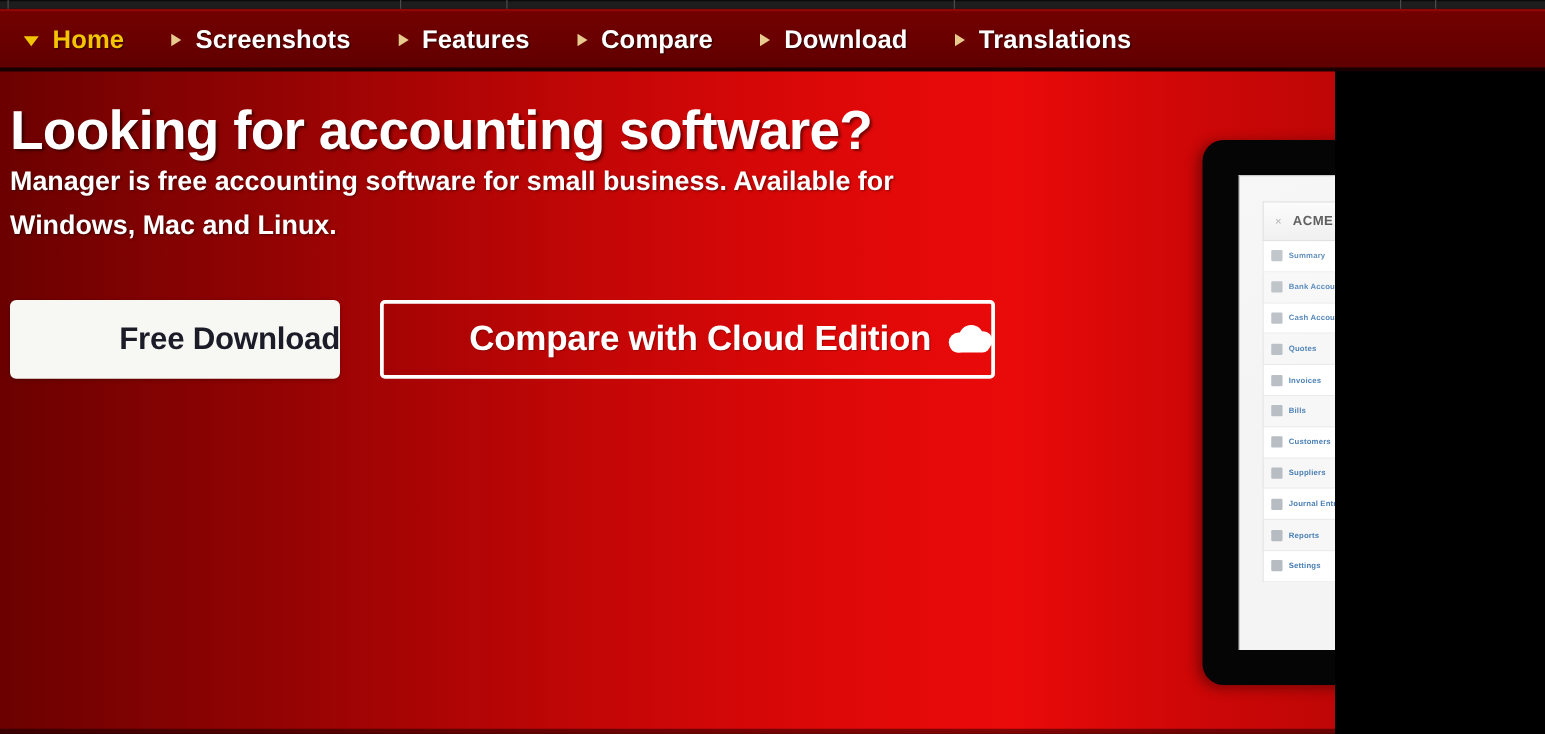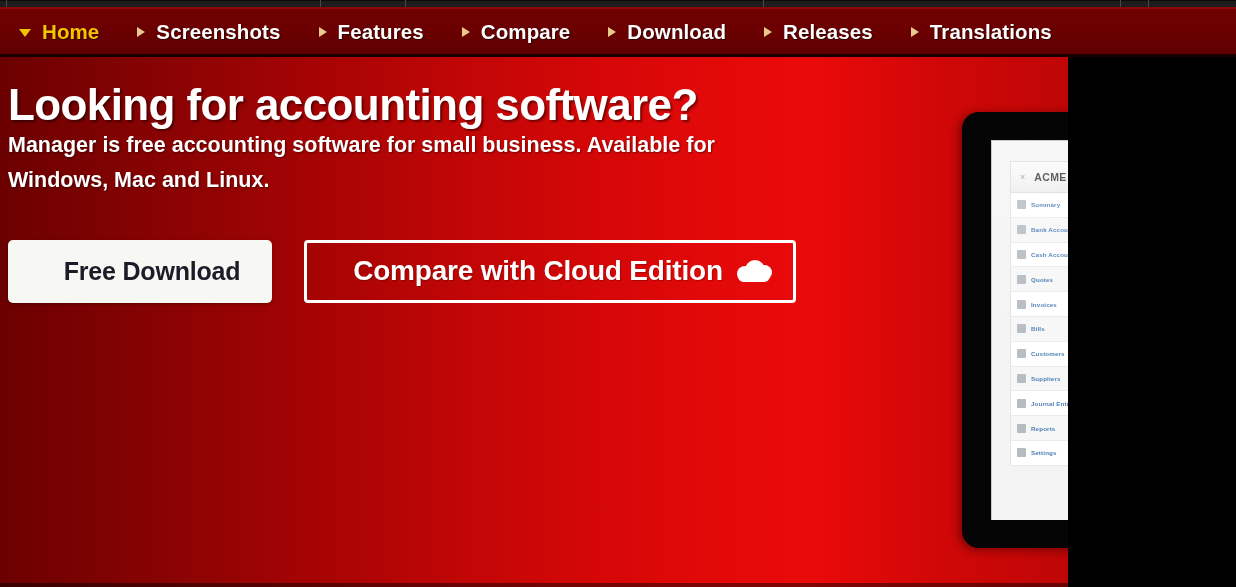--- a/index.html
+++ b/index.html
@@ -161,21 +161,21 @@
     text-shadow: 1px 1px 2px rgba(0,0,0,0.45);
   }
   .hero-buttons {
     margin-top: 42px;
     display: flex;
     align-items: center;
   }
   .btn {
     display: flex;
     align-items: center;
-    justify-content: center;
+    justify-content: flex-end;
     height: 63px;
     cursor: pointer;
     white-space: nowrap;
     padding-left: 24px;
   }
   .btn-primary {
     width: 264px;
     background: #f7f7f4;
     border-radius: 5px;
     box-shadow: 0 1px 3px rgba(0,0,0,0.3);
@@ -433,24 +433,20 @@
       <div class="nav-item">
         <span class="arrow right"></span>
         <span class="label">Compare</span>
       </div>
 
       <div class="nav-item">
         <span class="arrow right"></span>
         <span class="label">Download</span>
       </div>
 
-      <div class="nav-item">
-        <span class="arrow right"></span>
-        <span class="label">Releases</span>
-      </div>
 
       <div class="nav-item">
         <span class="arrow right"></span>
         <span class="label">Translations</span>
       </div>
 
 
     </div>
   </div>
   <div class="navbar-hairline-top"></div>

